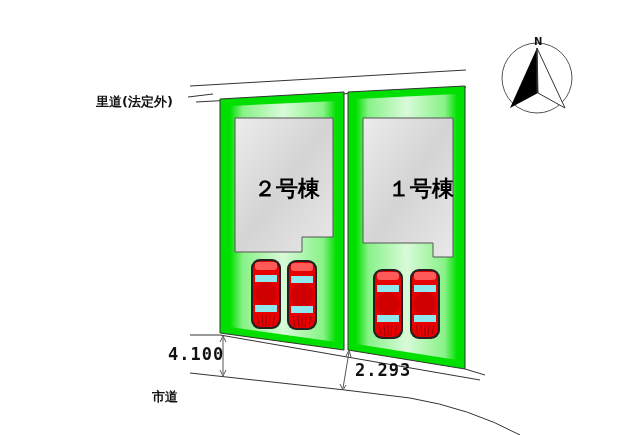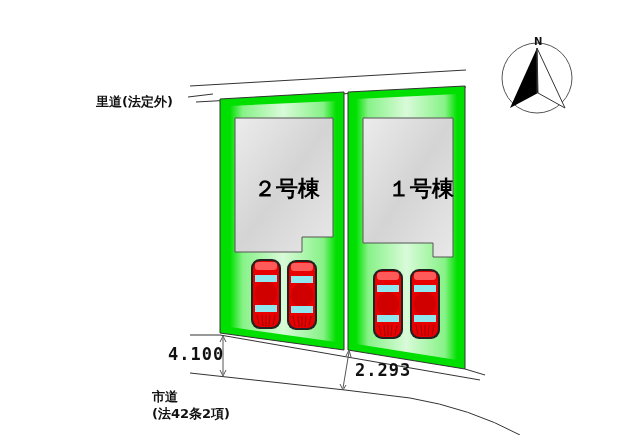--- a/index.html
+++ b/index.html
@@ -90,14 +90,13 @@
 </svg>
 
 <div class="north">N</div>
 <div class="lbl road-top">里道(法定外)</div>
 <div class="bld bld2">２号棟</div>
 <div class="bld bld1">１号棟</div>
 <div class="lbl dim1">4.100</div>
 <div class="lbl dim2">2.293</div>
 <div class="lbl road-bot">
   <div>市道</div>
-  <div>(法42条2項)</div>
 </div>
 
 </body></html>

